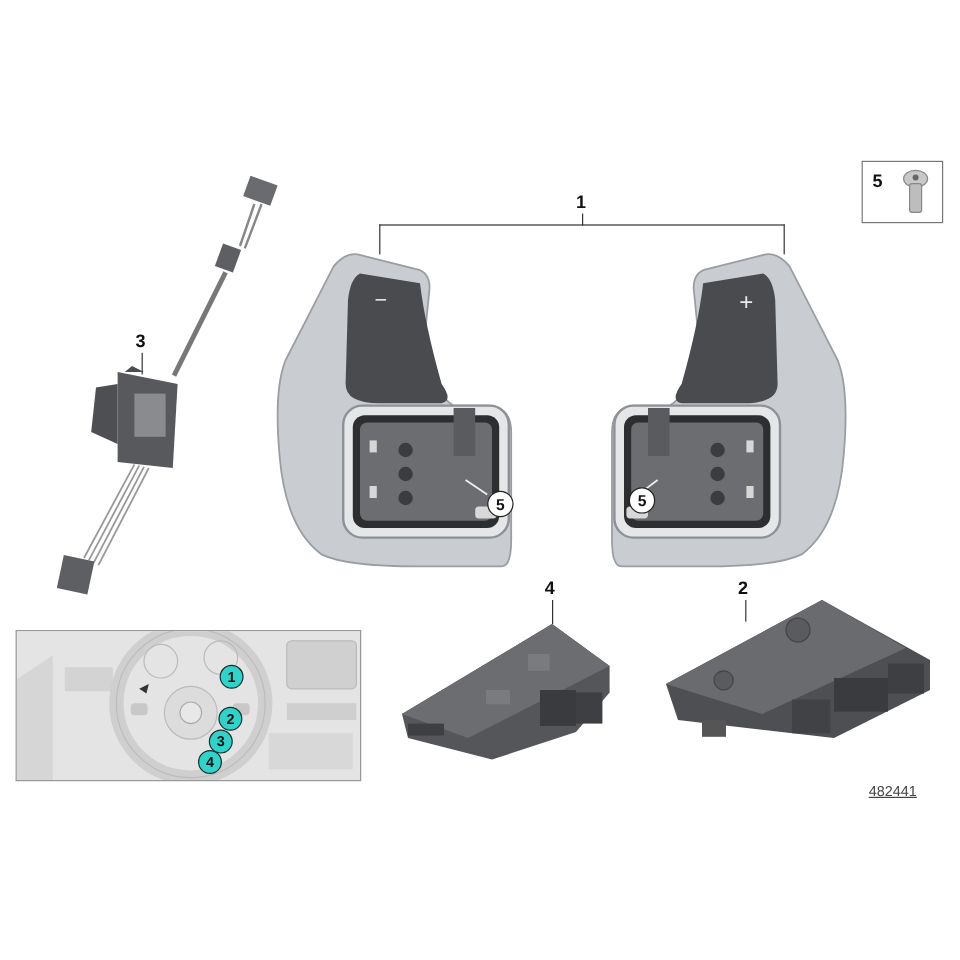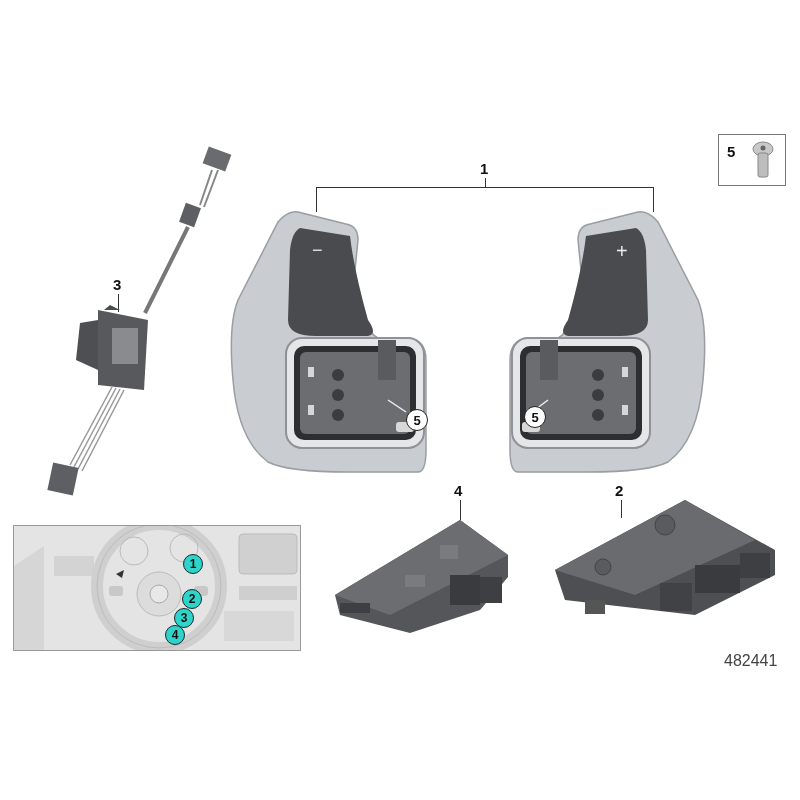--- a/index.html
+++ b/index.html
@@ -3,21 +3,21 @@
 <meta charset="utf-8">
 <style>
   html, body { margin: 0; padding: 0; background: #ffffff; }
   body { width: 800px; height: 800px; position: relative; overflow: hidden;
          font-family: "Liberation Sans", sans-serif; }
   .callout { position: absolute; font-weight: bold; font-size: 15px; color: #111; }
   .leader { position: absolute; background: #333; }
   .screw-box { position: absolute; left: 718px; top: 134px; width: 66px; height: 50px;
                border: 1px solid #777; background: #fff; }
   .screw-num { position: absolute; left: 8px; top: 8px; font-weight: bold; font-size: 15px; color: #111; }
-  .ref-num { position: absolute; left: 724px; top: 652px; font-size: 16px; color: #444; }
+  .ref-num { position: absolute; left: 724px; top: 652px; font-size: 12px; color: #444; text-decoration: underline; }
   .inset { position: absolute; left: 13px; top: 525px; width: 286px; height: 124px;
            border: 1px solid #999; background: #e6e6e6; overflow: hidden; }
   .badge { position: absolute; width: 20px; height: 20px; border-radius: 50%;
            background: #2ed3c9; border: 1.5px solid #1a2a2a; color: #111;
            font-weight: bold; font-size: 12px; display: flex; align-items: center; justify-content: center;
            box-sizing: border-box; }
   .circ5 { position: absolute; width: 22px; height: 22px; border-radius: 50%; background: #fff;
            border: 1.5px solid #222; font-weight: bold; font-size: 13px; display:flex;
            align-items:center; justify-content:center; box-sizing:border-box; color:#111; }
   svg { position: absolute; overflow: visible; }

